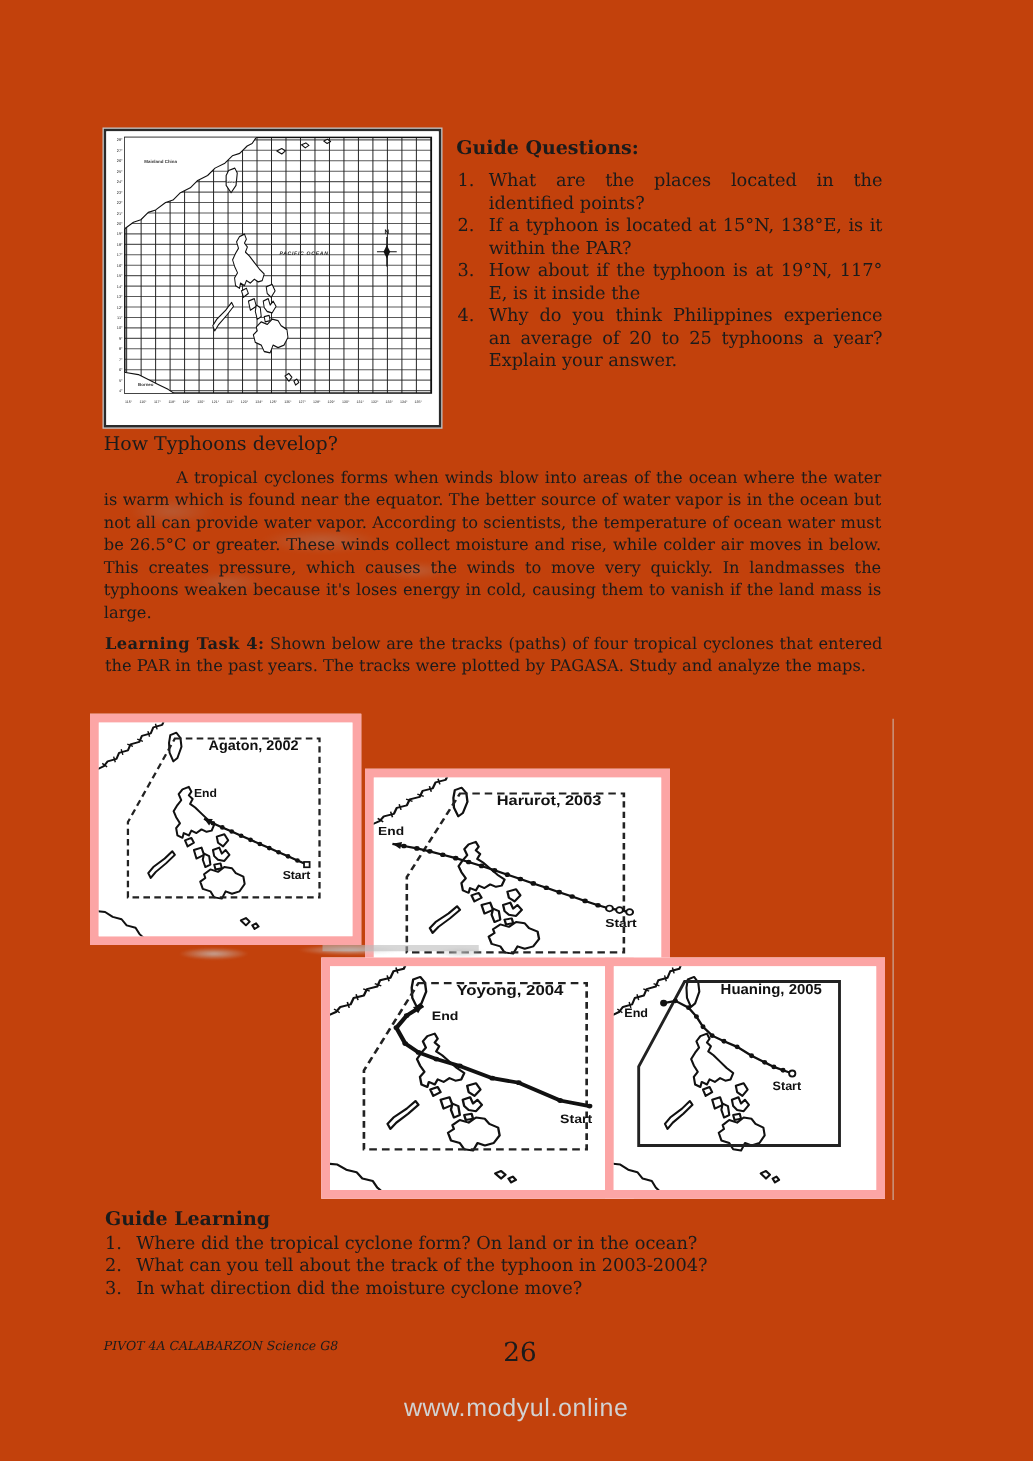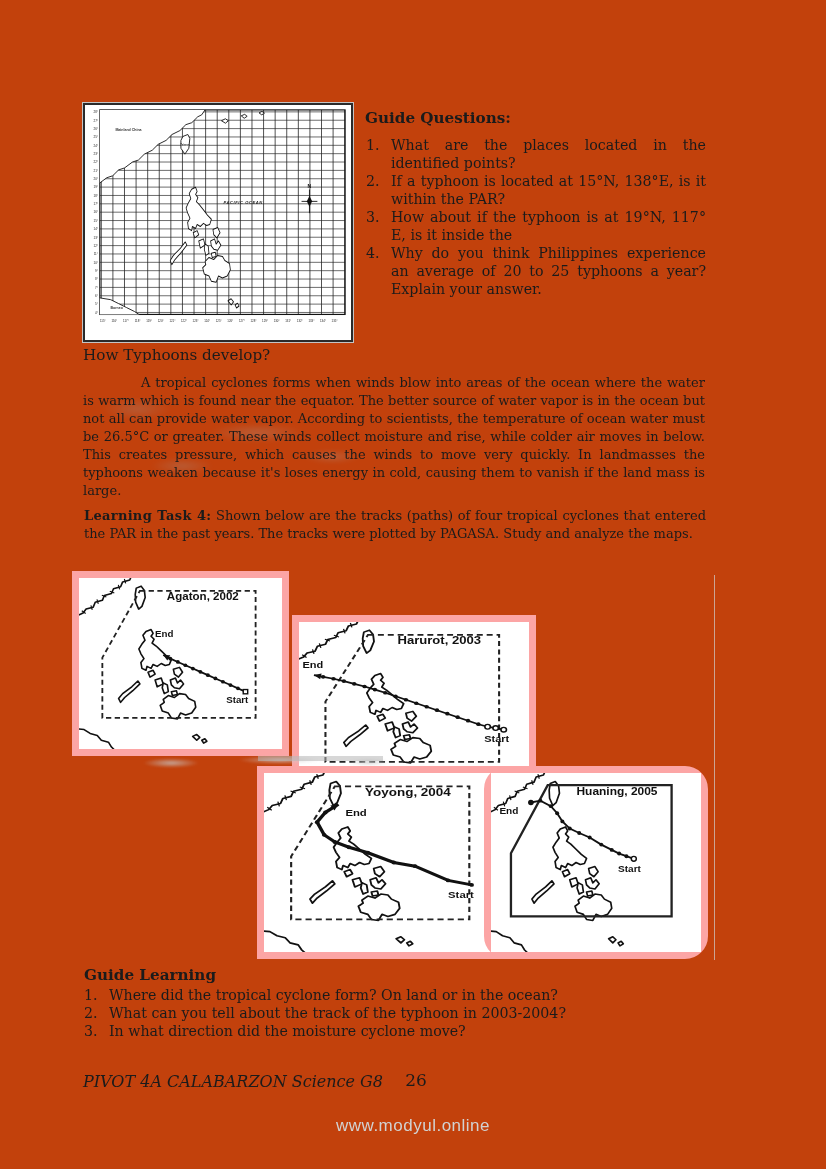--- a/index.html
+++ b/index.html
@@ -18,24 +18,24 @@
   
   .h-bold{font-weight:normal;font-size:15.2px;line-height:18px;}
   .gq-title{font-weight:bold;font-size:15.2px;}
   .qlist{list-style:none;margin:0;padding:0;font-size:14.2px;}
   .qlist li{display:flex;line-height:18px;}
   .qnum{width:25px;flex:none;}
   .qtext{flex:1;text-align:justify;}
   .bodypara{font-size:13px;line-height:18px;text-align:justify;text-indent:58px;margin:0;}
   .ltpara{font-size:13px;line-height:18.3px;text-align:justify;margin:0;}
   .ltpara b{letter-spacing:0.3px;}
-  .footer-left{font-style:italic;font-size:16px;}
-  .page-num{font-size:17px;}
+  .footer-left{font-style:italic;font-size:10px;}
+  .page-num{font-size:21px;}
   .watermark{left:0;right:0;top:1116px;text-align:center;color:#d2d2d2;
-             font-family:"Liberation Sans",sans-serif;font-size:17px;letter-spacing:0.5px;}
+             font-family:"Liberation Sans",sans-serif;font-size:20px;letter-spacing:0.5px;}
 
   
   .smudge1{left:118px;top:752px;width:295px;height:20px;opacity:.75;filter:blur(1px);
     background:
       radial-gradient(ellipse 40px 7px at 18% 55%, #c6c6c6 0%, transparent 70%),
       radial-gradient(ellipse 60px 6px at 55% 40%, #cccccc 0%, transparent 70%),
       radial-gradient(ellipse 30px 6px at 85% 50%, #c9c9c9 0%, transparent 70%);}
   .smudge2{left:258px;top:756px;width:125px;height:5px;background:#b8b8b8;opacity:.55;filter:blur(.6px);}
   .smudge3{left:92px;top:390px;width:300px;height:95px;opacity:.28;filter:blur(2px);pointer-events:none;
     background:
@@ -330,21 +330,21 @@
         <circle cx="30" cy="33.9" r="0.95" fill="#111"></circle>
         <circle cx="25.5" cy="30.4" r="0.95" fill="#111"></circle>
         <circle cx="22.5" cy="24.2" r="0.95" fill="#111"></circle>
         <circle cx="26" cy="19.4" r="0.95" fill="#111"></circle>
         <polygon points="31.5,15.4 28.11,16.01 29.88,18.44" fill="#111"></polygon>
         <text x="61" y="11.5" font-size="5.7" font-weight="bold" font-family="Liberation Sans, sans-serif" text-anchor="middle" fill="#111">Yoyong, 2004</text>
         <text x="78" y="61.5" font-size="4.8" font-weight="bold" font-family="Liberation Sans, sans-serif" fill="#111">Start</text>
         <text x="34.5" y="21" font-size="4.8" font-weight="bold" font-family="Liberation Sans, sans-serif" fill="#111">End</text>
       </svg>
   </figure>
-  <figure class="abs tmap" style="left:484px;top:766px;width:224px;height:193px;border-radius:23px;">
+  <figure class="abs tmap" style="left:484px;top:766px;width:224px;height:193px;">
     <svg viewBox="0 0 100 88" preserveAspectRatio="none">
         <rect width="100" height="88" fill="#fff"></rect>
         <g fill="none" stroke="#111" stroke-width="0.8" stroke-linejoin="round">
           <path d="M-2,20 L2,18 3.5,16 7,15 8,12.5 11.5,11.5 12.5,9 16,8 17,5.5 20.5,4.5 21.5,2 25,1 26,-1.5"></path>
           <path d="M-2,20 L2,18 3.5,16 7,15 8,12.5 11.5,11.5 12.5,9 16,8 17,5.5 20.5,4.5 21.5,2 25,1 26,-1.5" stroke-width="2.4" stroke-dasharray="0.55 4.2"></path>
           <path d="M28.2,5.2 L30.6,4.2 32.2,6.4 32.6,10 31,14.6 29.4,16 27.9,12.4 27.7,8.4 Z" fill="#fff"></path>
           <path d="M33,27.5 L35.5,26.5 36.5,28.5 35.5,30 37,31.5 36,33.5 38,35 40.5,37.5 43,40 45.5,42 44.5,44.5 42.5,45 40.5,44 38.5,45.5 36.5,44.5 35.5,46.5 33.5,45.5 33,47.5 31,46.5 30.5,43.5 32,41.5 30.5,39 29.5,36.5 31,34 32.5,32 31.5,29.5 Z" fill="#fff"></path>
           <path d="M34,48.5 L36.5,47.5 37.5,49.5 35,51 Z" fill="#fff"></path>
           <path d="M46.5,47 L49.5,46 51,48.5 49,51 47,49.5 Z" fill="#fff"></path>
           <path d="M37.5,52.5 L40.5,51.5 41.5,54.5 38.5,56 Z" fill="#fff"></path>

